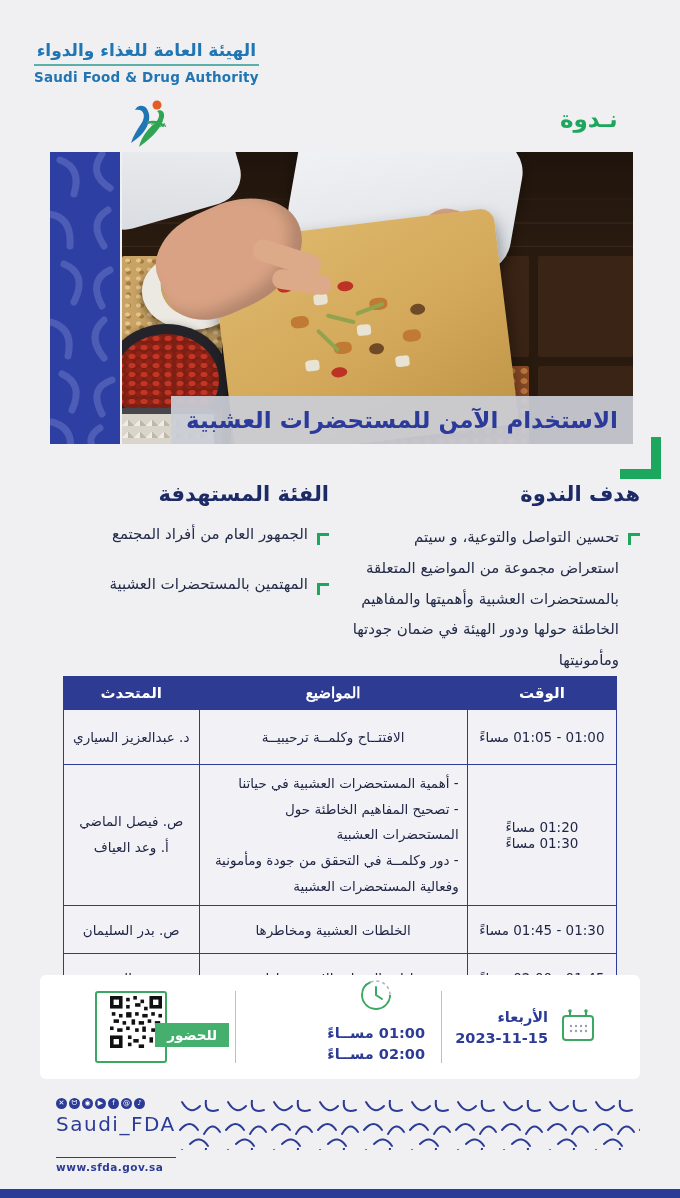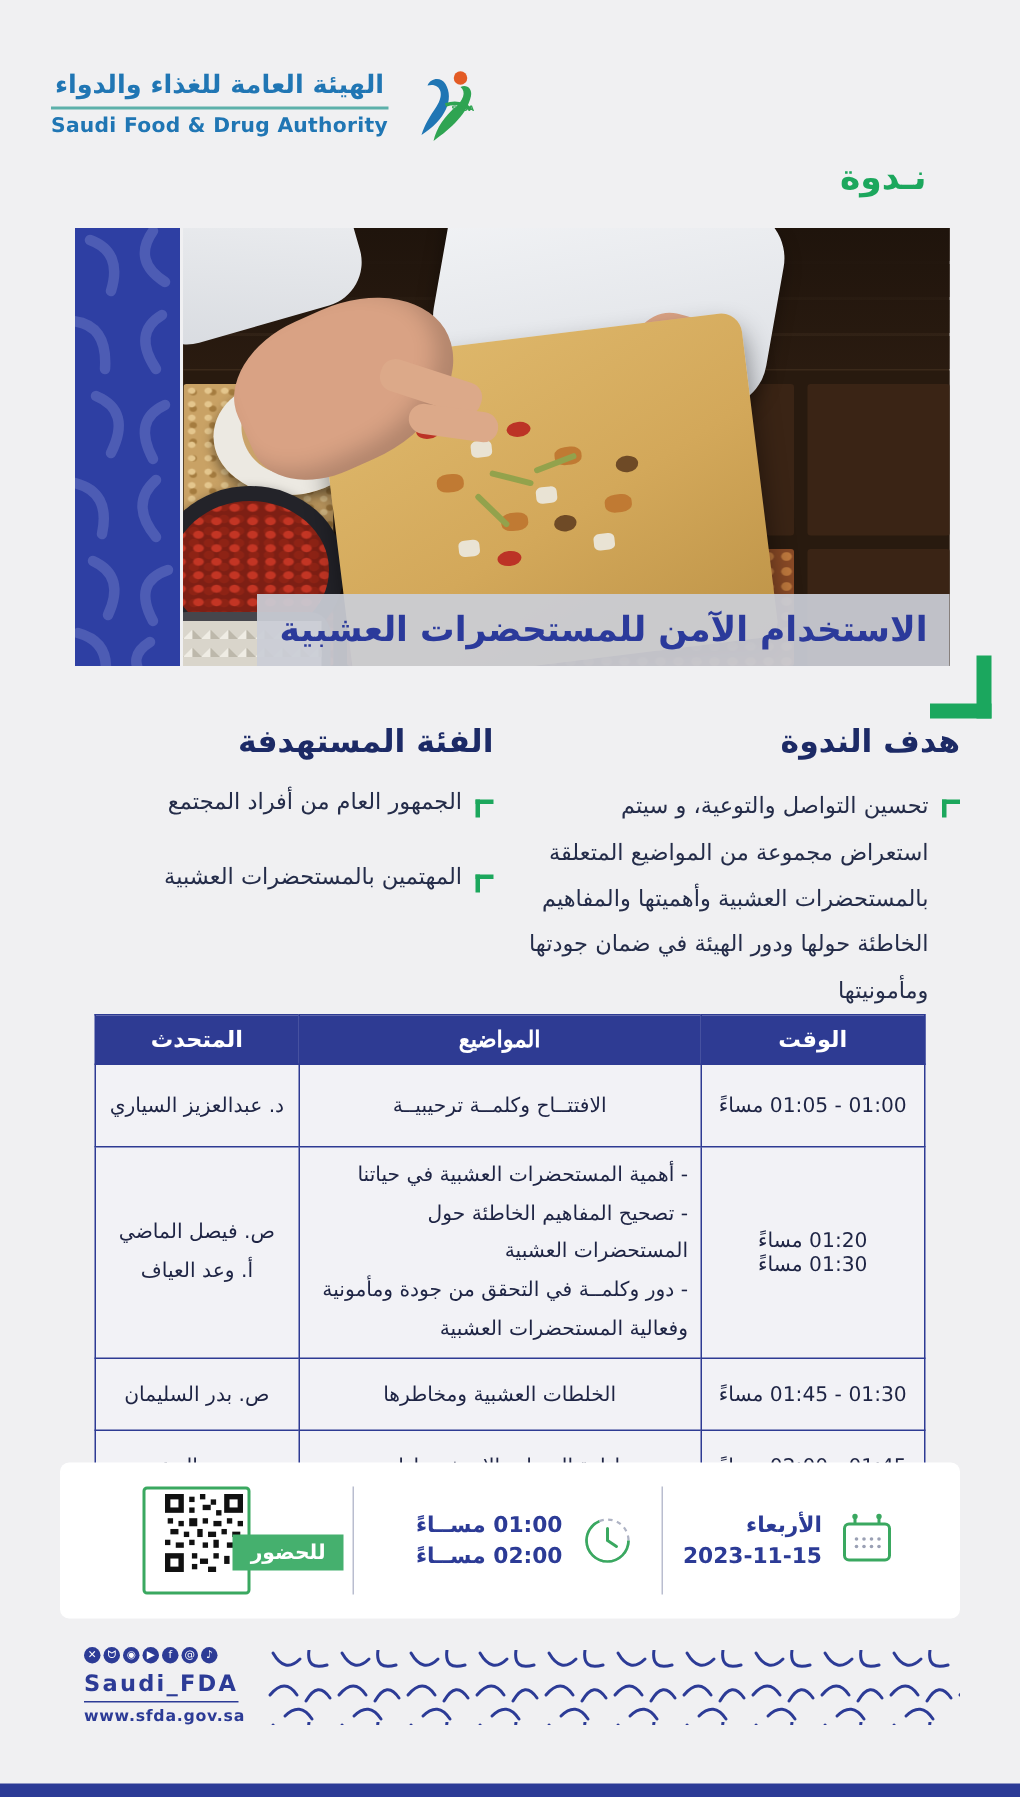--- a/index.html
+++ b/index.html
@@ -1,20 +1,20 @@
 <!DOCTYPE html>
 <html lang="ar" dir="rtl"><head>
 <meta charset="utf-8">
 <style>
   html,body{margin:0;padding:0;}
   body{font-family:"DejaVu Sans",sans-serif;background:#d8d8dc;}
   .poster{position:relative;width:680px;height:1198px;background:#f0f0f2;overflow:hidden;margin:0 auto;direction:rtl;}
 
   
-  .logo{position:absolute;top:40px;left:34px;display:flex;align-items:center;gap:8px;direction:ltr;}
+  .logo{position:absolute;top:40px;left:34px;display:flex;flex-direction:column;align-items:center;gap:8px;direction:ltr;}
   .logo-text{text-align:center;}
   .logo-ar{font-size:17px;font-weight:bold;color:#2076b4;border-bottom:2px solid #5cb0aa;padding-bottom:4px;margin-bottom:3px;letter-spacing:.5px;}
   .logo-en{font-size:13.5px;font-weight:bold;color:#2076b4;letter-spacing:.2px;}
   .nadwa{position:absolute;top:106px;right:560px;left:auto;font-size:23px;font-weight:bold;color:#1ca75d;}
   .poster .nadwa{right:auto;left:560px;} 
 
   
   .strip{position:absolute;top:152px;left:50px;width:70px;height:292px;background:#2e3fa3;overflow:hidden;}
   .photo{position:absolute;top:152px;left:122px;width:511px;height:292px;background:linear-gradient(180deg,#2a1c12 0%,#3c2a1b 35%,#46321f 100%);overflow:hidden;}
   .wood-top{position:absolute;top:0;left:0;right:0;height:95px;background:linear-gradient(180deg,#1f140c,#33221400),repeating-linear-gradient(180deg,#2a1b10 0 22px,#34231400 22px 24px);}
@@ -68,36 +68,36 @@
   .agenda .c-topic{width:48.5%;font-family:Liberation Serif, serif;}
   .agenda .c-speaker{width:24.5%;}
   .r1{height:55px;}.r2{height:125px;}.r3{height:48px;}.r4{height:48px;}
   .topic-lines{text-align:right;line-height:1.9;}
   .line{display:block;}
 
   
   .card{position:absolute;top:975px;left:40px;width:600px;height:104px;background:#ffffff;border-radius:6px;}
   .grp{position:absolute;top:0;height:100%;display:flex;align-items:center;gap:10px;}
   .g-date{right:40px;}
-  .g-time{right:215px;}
+  .g-time{right:215px;flex-direction:column;}
   .g-qr{left:55px;}
   .vdiv{position:absolute;top:16px;bottom:16px;width:1px;background:#b9bdcf;}
   .d1{right:198px;}
   .d2{right:404px;}
   .stack{display:flex;flex-direction:column;gap:5px;text-align:right;}
   .navy-s{color:#2c3b96;font-weight:bold;font-size:14.5px;}
   .qr-wrap{position:relative;width:62px;height:62px;border:2px solid #3aa860;border-radius:3px;background:#fff;padding:3px;}
   .qr-tag{background:#45b06e;color:#fff;font-size:13.5px;font-weight:bold;padding:4px 12px;margin-right:-6px;}
 
   
   .social{position:absolute;top:1098px;right:568px;width:120px;direction:ltr;text-align:left;}
   .poster .social{right:auto;left:56px;}
   .icons{display:flex;gap:2px;margin-bottom:3px;}
   .sic{width:11px;height:11px;border-radius:50%;background:#2c3b96;color:#fff;font-size:7px;line-height:11px;text-align:center;overflow:hidden;}
-  .handle{color:#2c3b96;font-weight:bold;font-size:15px;letter-spacing:1.5px;border-bottom:1.5px solid #2c3b96;padding-bottom:3px;display:inline-block;}
+  .handle{color:#2c3b96;font-weight:normal;font-size:20px;letter-spacing:1.5px;border-bottom:1.5px solid #2c3b96;padding-bottom:21px;display:inline-block;}
   .site{color:#2c3b96;font-weight:bold;font-size:10.5px;letter-spacing:.5px;margin-top:3px;}
   .waves{position:absolute;top:1100px;left:178px;width:462px;height:50px;}
   .botbar{position:absolute;left:0;right:0;bottom:0;height:9px;background:#2c3b96;}
 </style>
 </head>
 <body>
 
 <div class="poster">
 
   <div class="logo">

